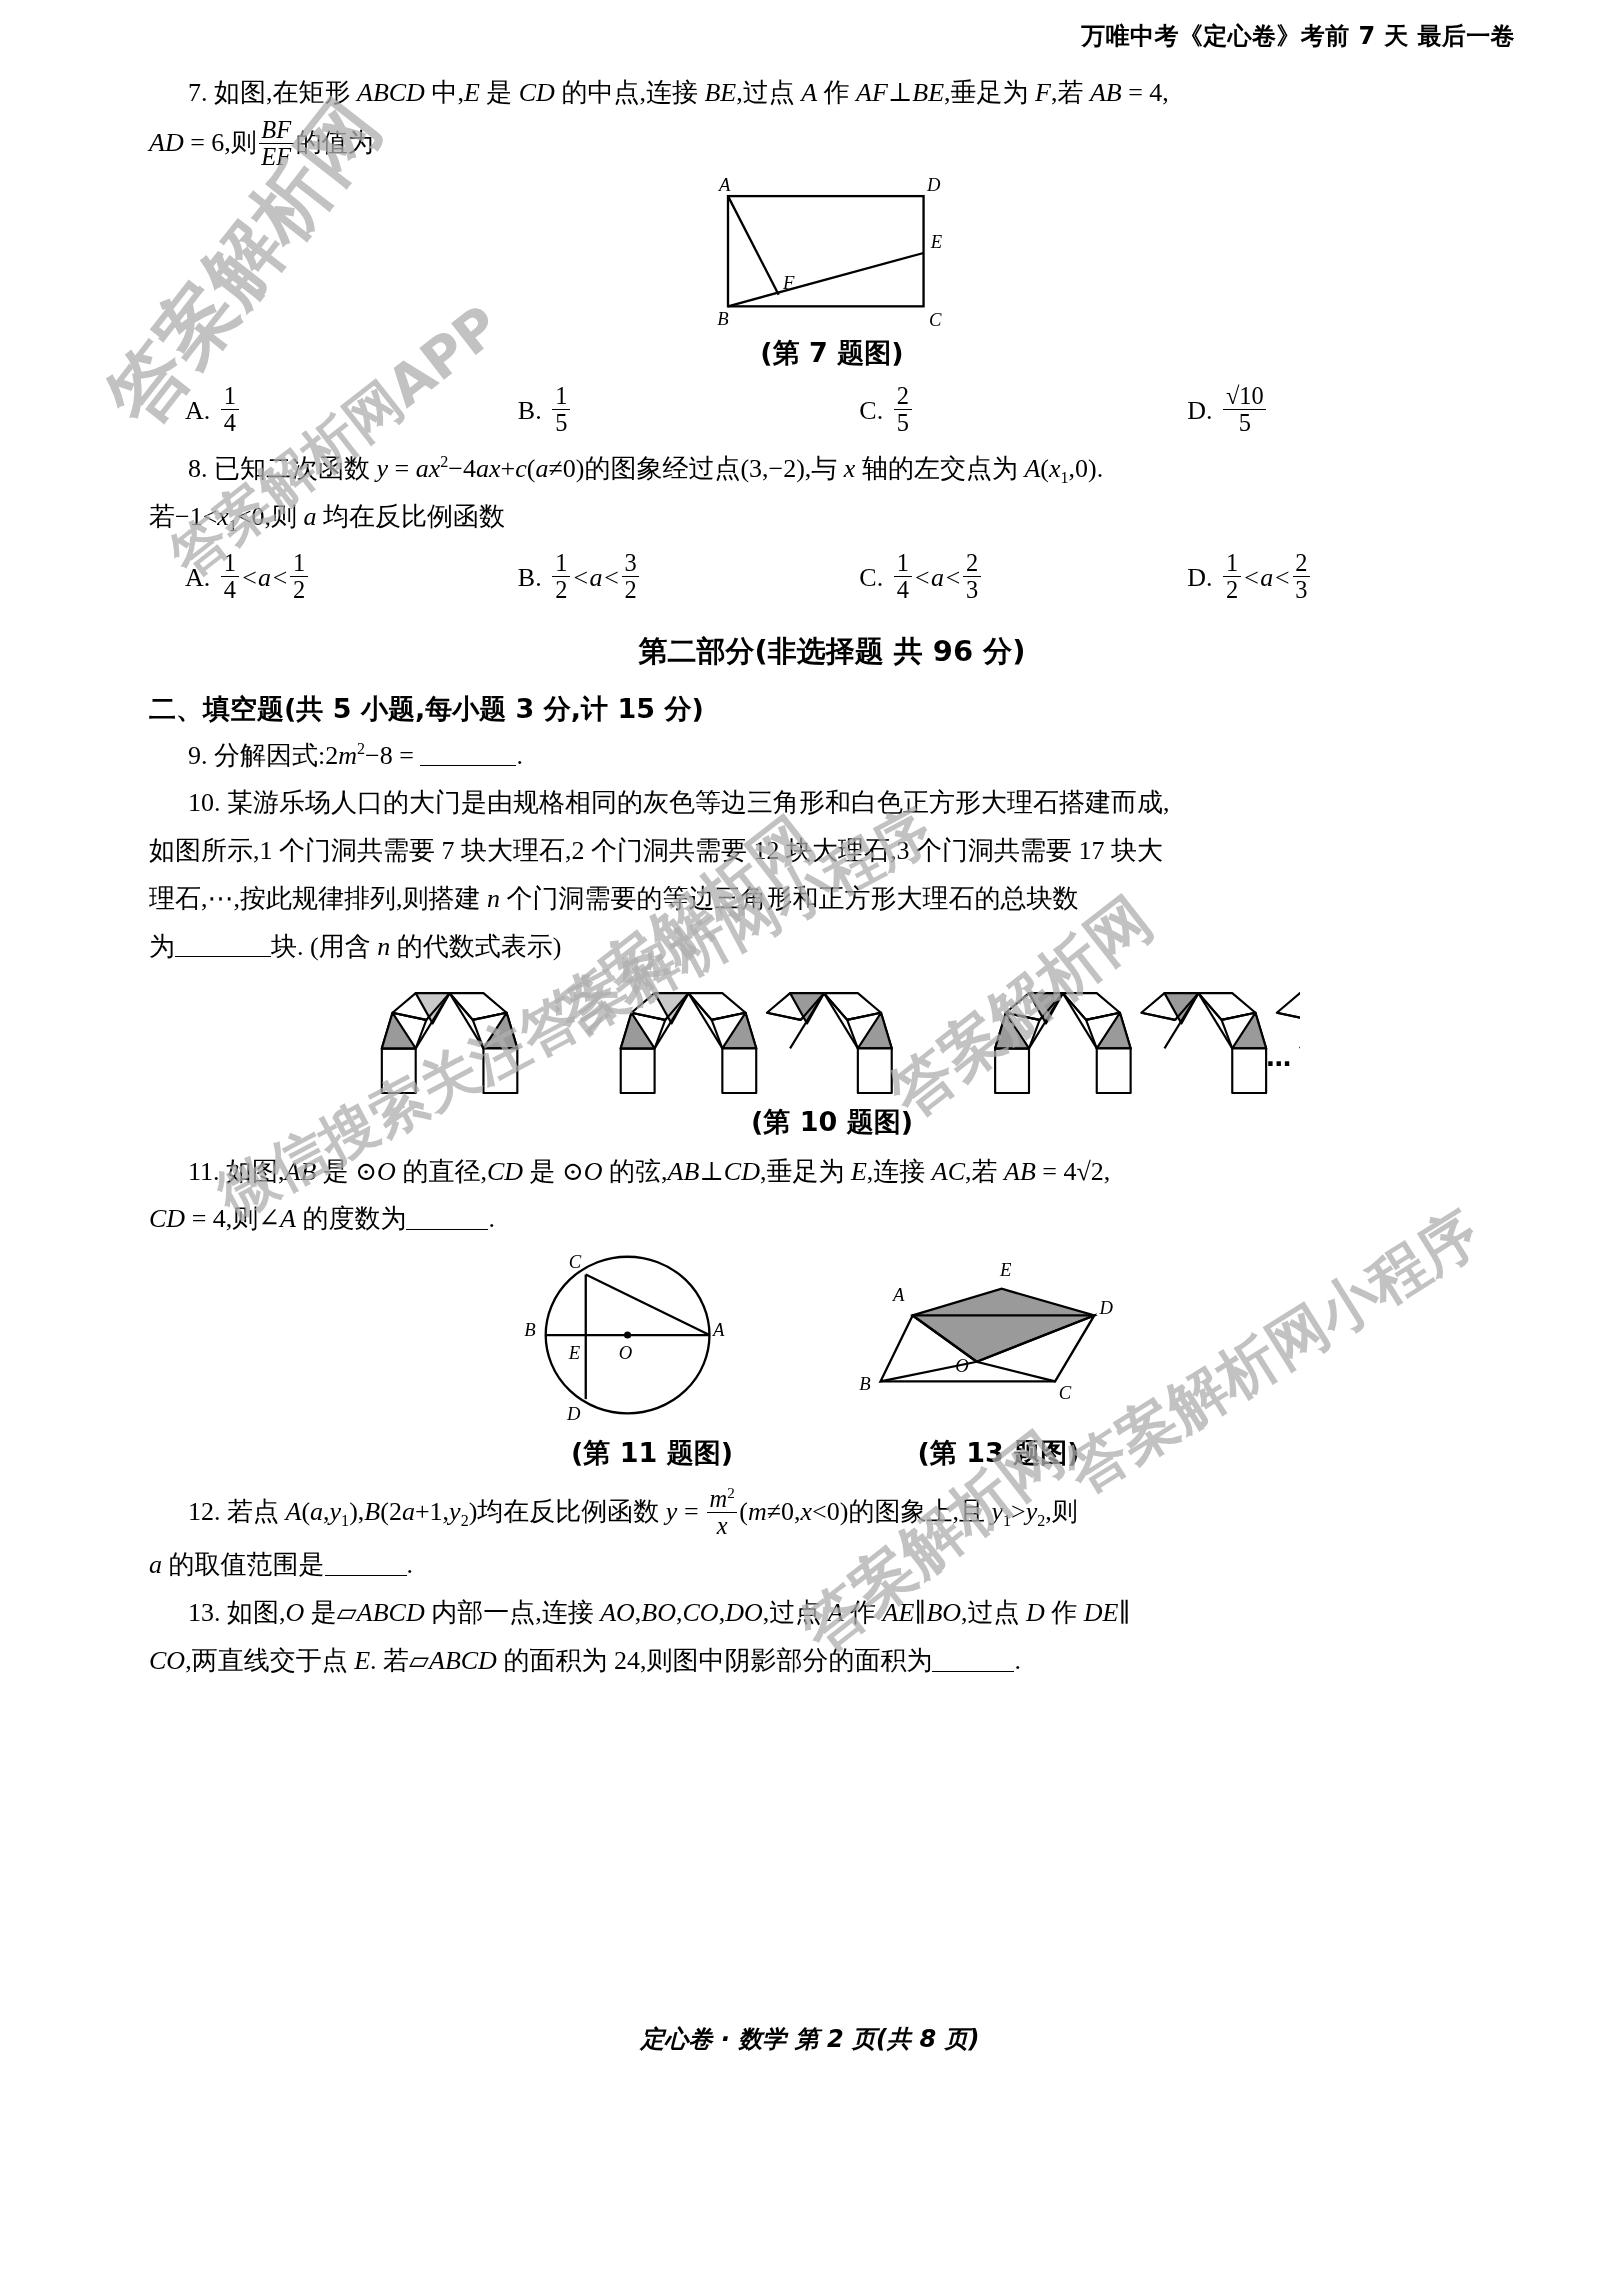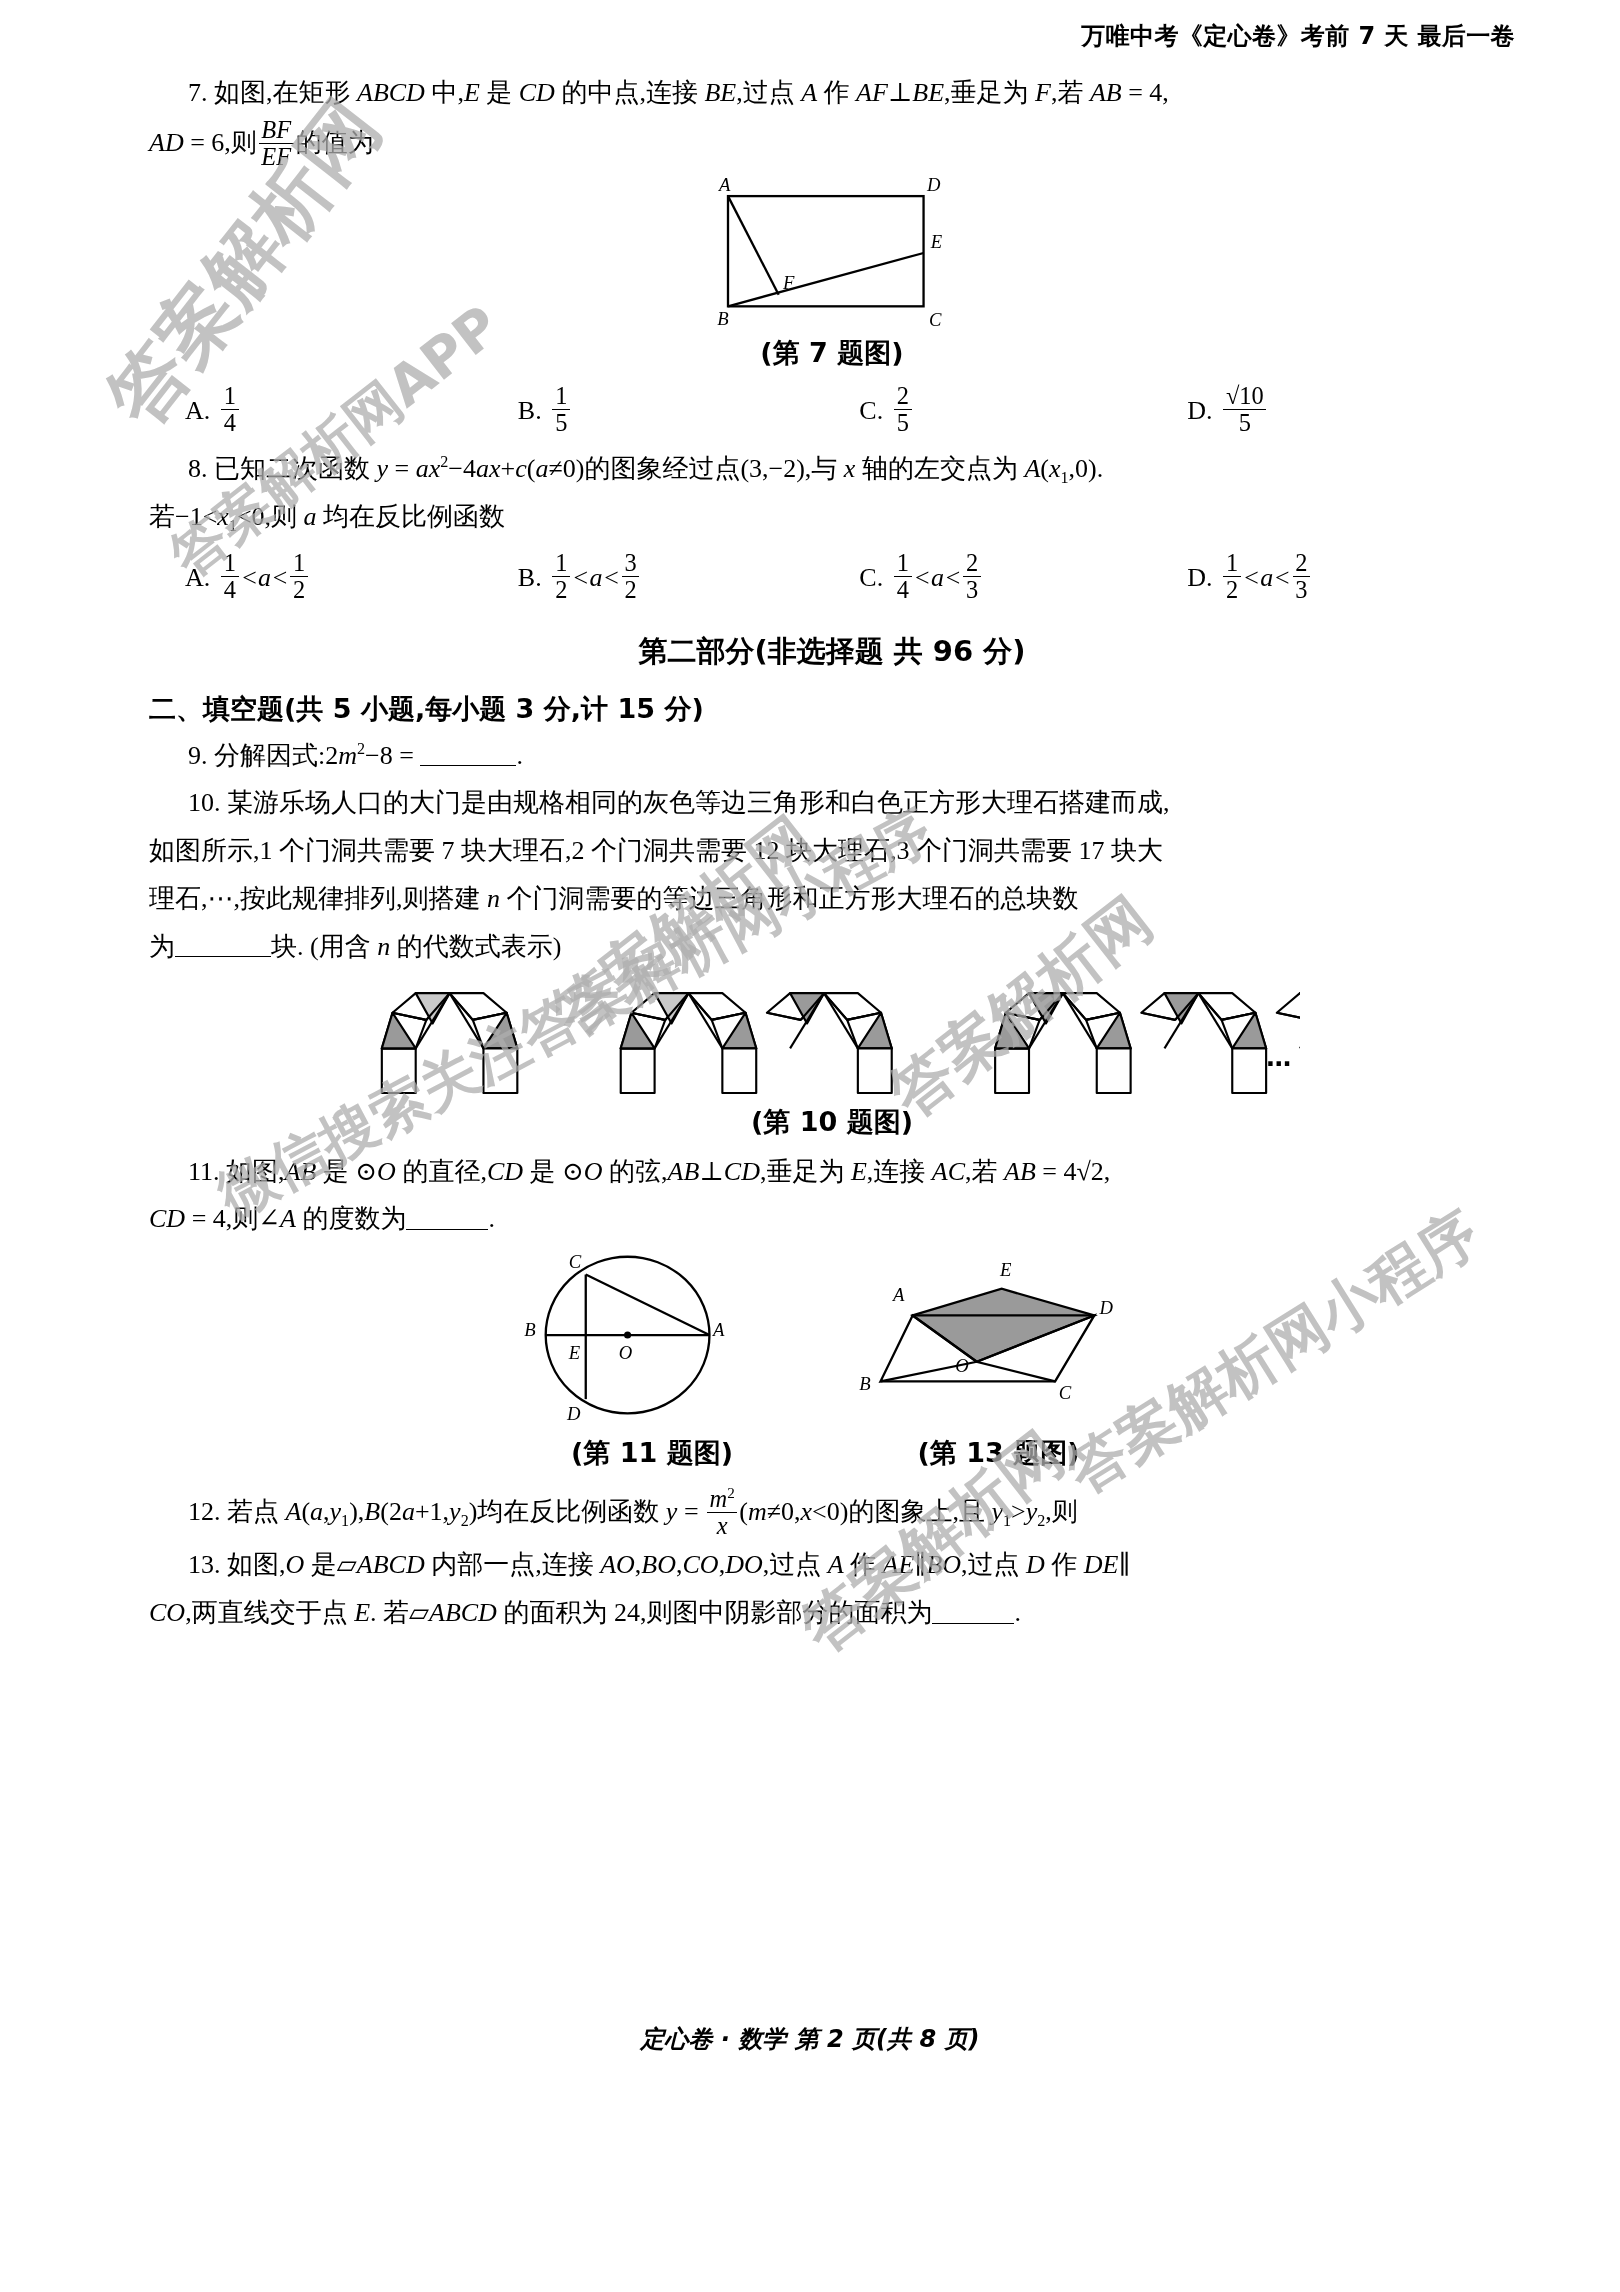--- a/index.html
+++ b/index.html
@@ -444,20 +444,23 @@
       </div>
     </div>
 
     <div class="q" style="margin-top:16px;">
       <span class="ind"></span><span>12.</span>
       <span>若点 </span><span class="it">A</span><span>(</span><span class="it">a</span><span>,</span><span class="it">y</span><sub class="sb">1</sub><span>),</span><span class="it">B</span><span>(2</span><span class="it">a</span><span>+1,</span><span class="it">y</span><sub class="sb">2</sub><span>)均在反比例函数 </span><span class="it">y</span><span> = </span><span class="frac">
           <span class="n"><span class="it">m</span><sup class="ex">2</sup></span>
           <span class="d it">x</span>
         </span><span>(</span><span class="it">m</span><span>≠0,</span><span class="it">x</span><span>&lt;0)的图象上,且 </span><span class="it">y</span><sub class="sb">1</sub><span>&gt;</span><span class="it">y</span><sub class="sb">2</sub><span>,则</span>
     </div>
+    <div class="q">
+      <span class="it">a</span><span> 的取值范围是</span><span class="blank sm"></span><span>.</span>
+    </div>
 
     <div class="q">
       <span class="ind"></span><span>13.</span>
       <span>如图,</span><span class="it">O</span><span> 是▱</span><span class="it">ABCD</span><span> 内部一点,连接 </span><span class="it">AO</span><span>,</span><span class="it">BO</span><span>,</span><span class="it">CO</span><span>,</span><span class="it">DO</span><span>,过点 </span><span class="it">A</span><span> 作 </span><span class="it">AE</span><span>∥</span><span class="it">BO</span><span>,过点 </span><span class="it">D</span><span> 作 </span><span class="it">DE</span><span>∥</span>
     </div>
     <div class="q">
       <span class="it">CO</span><span>,两直线交于点 </span><span class="it">E</span><span>. 若▱</span><span class="it">ABCD</span><span> 的面积为 24,则图中阴影部分的面积为</span><span class="blank sm"></span><span>.</span>
     </div>
 
   </div>

